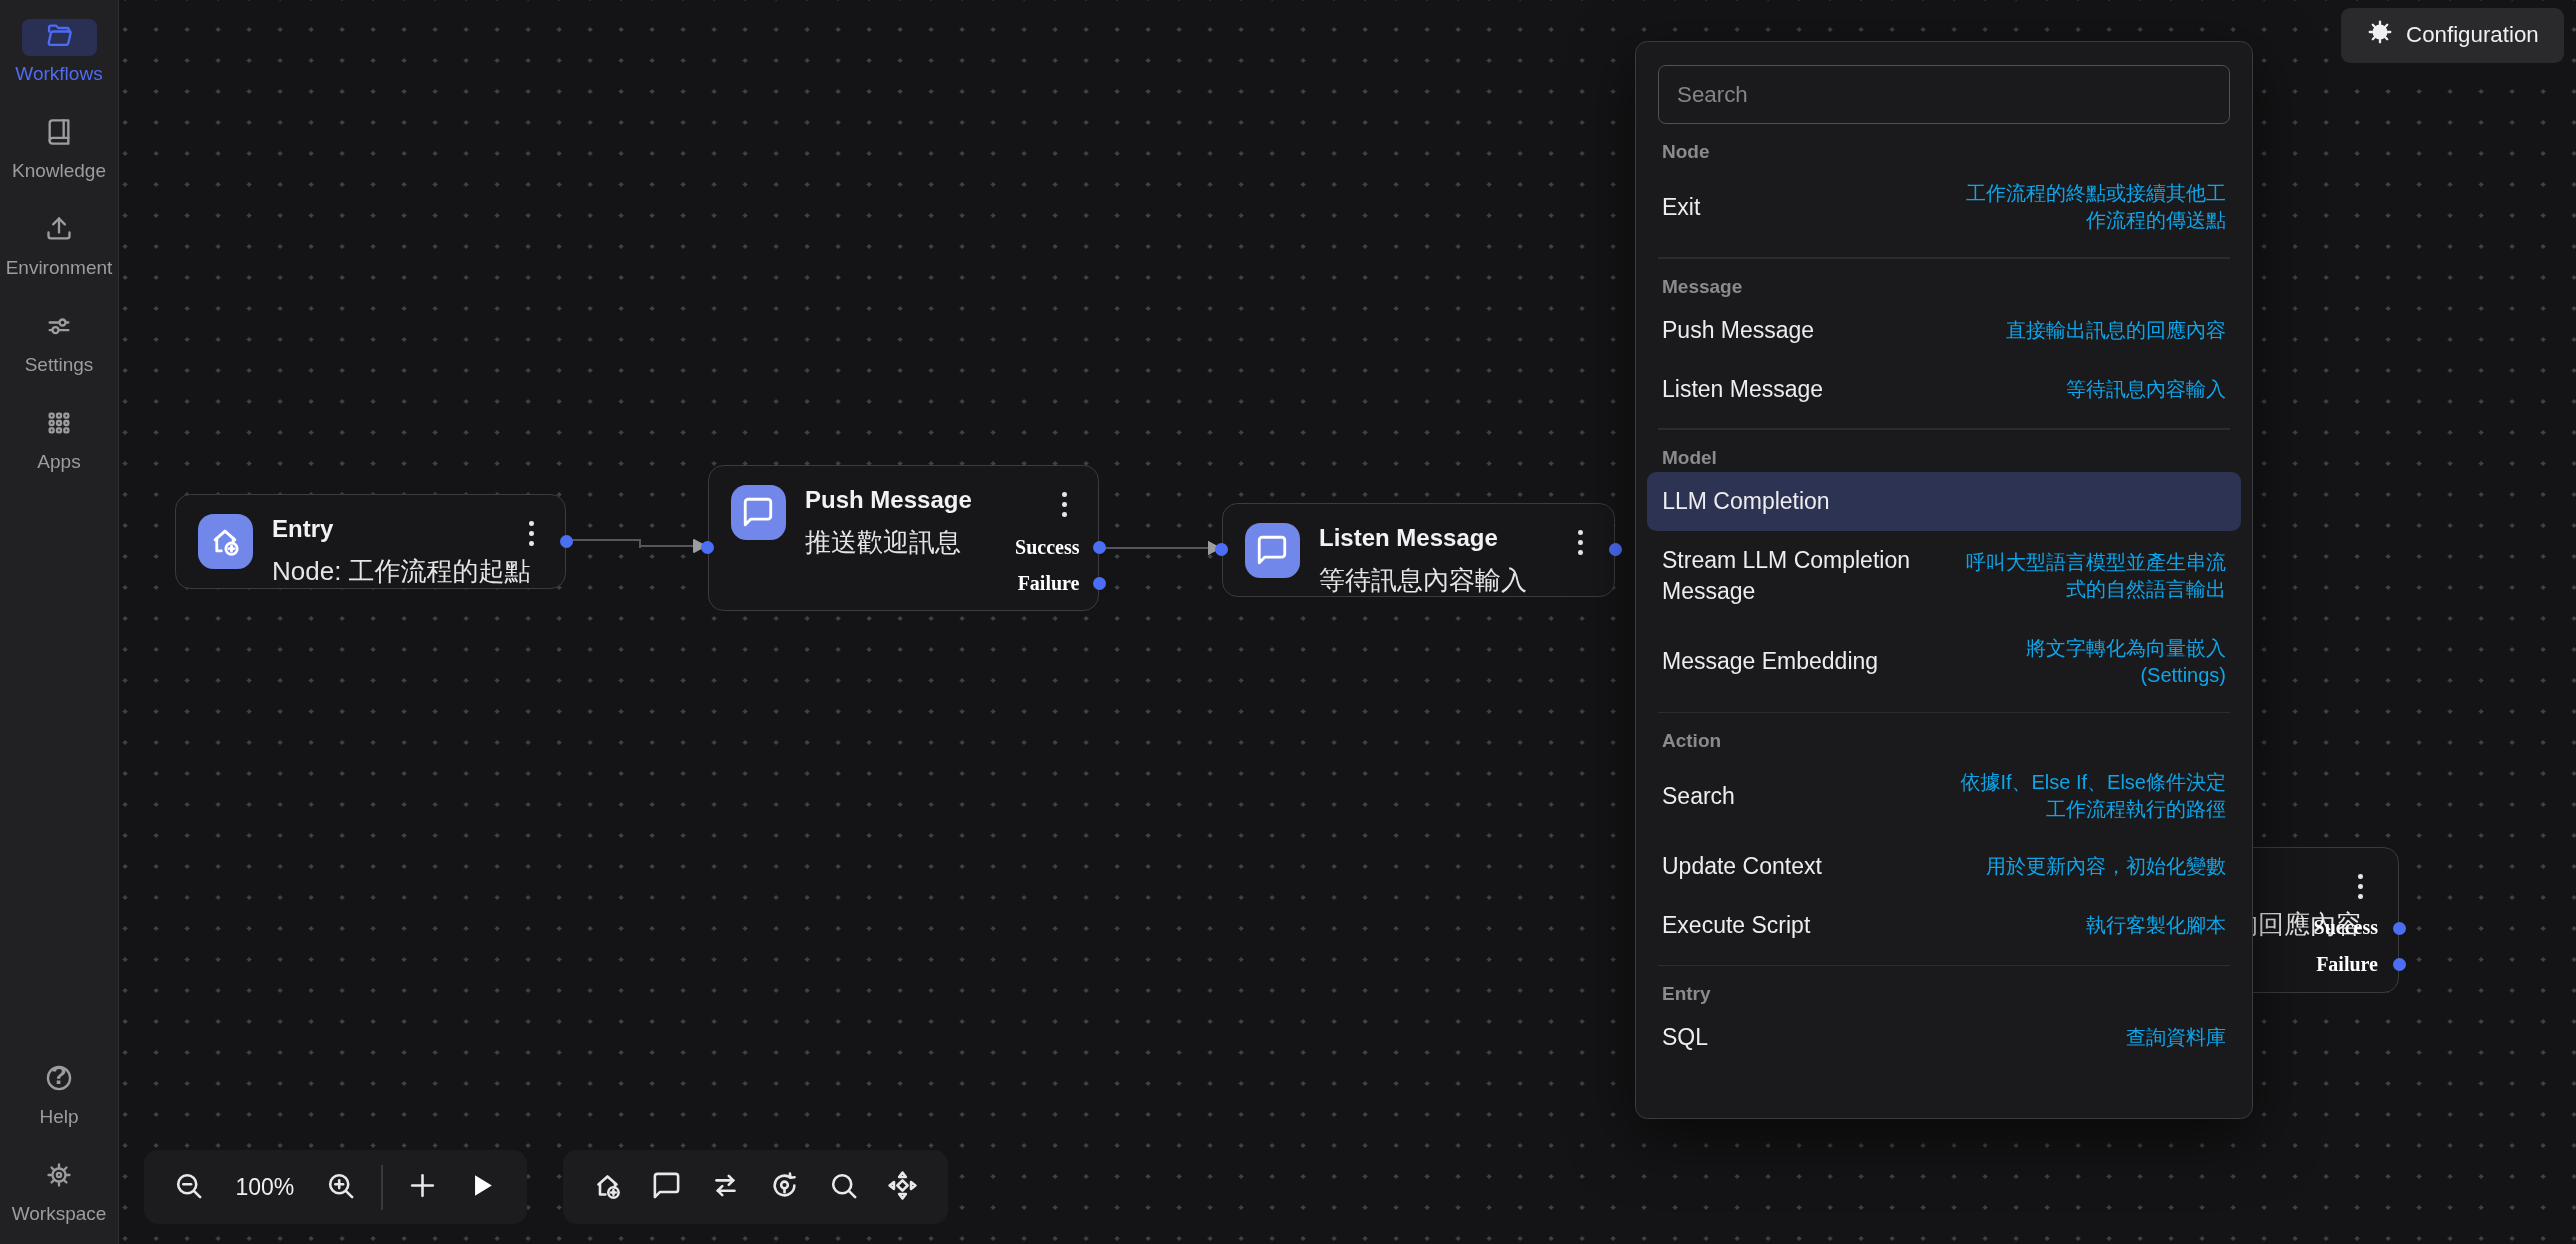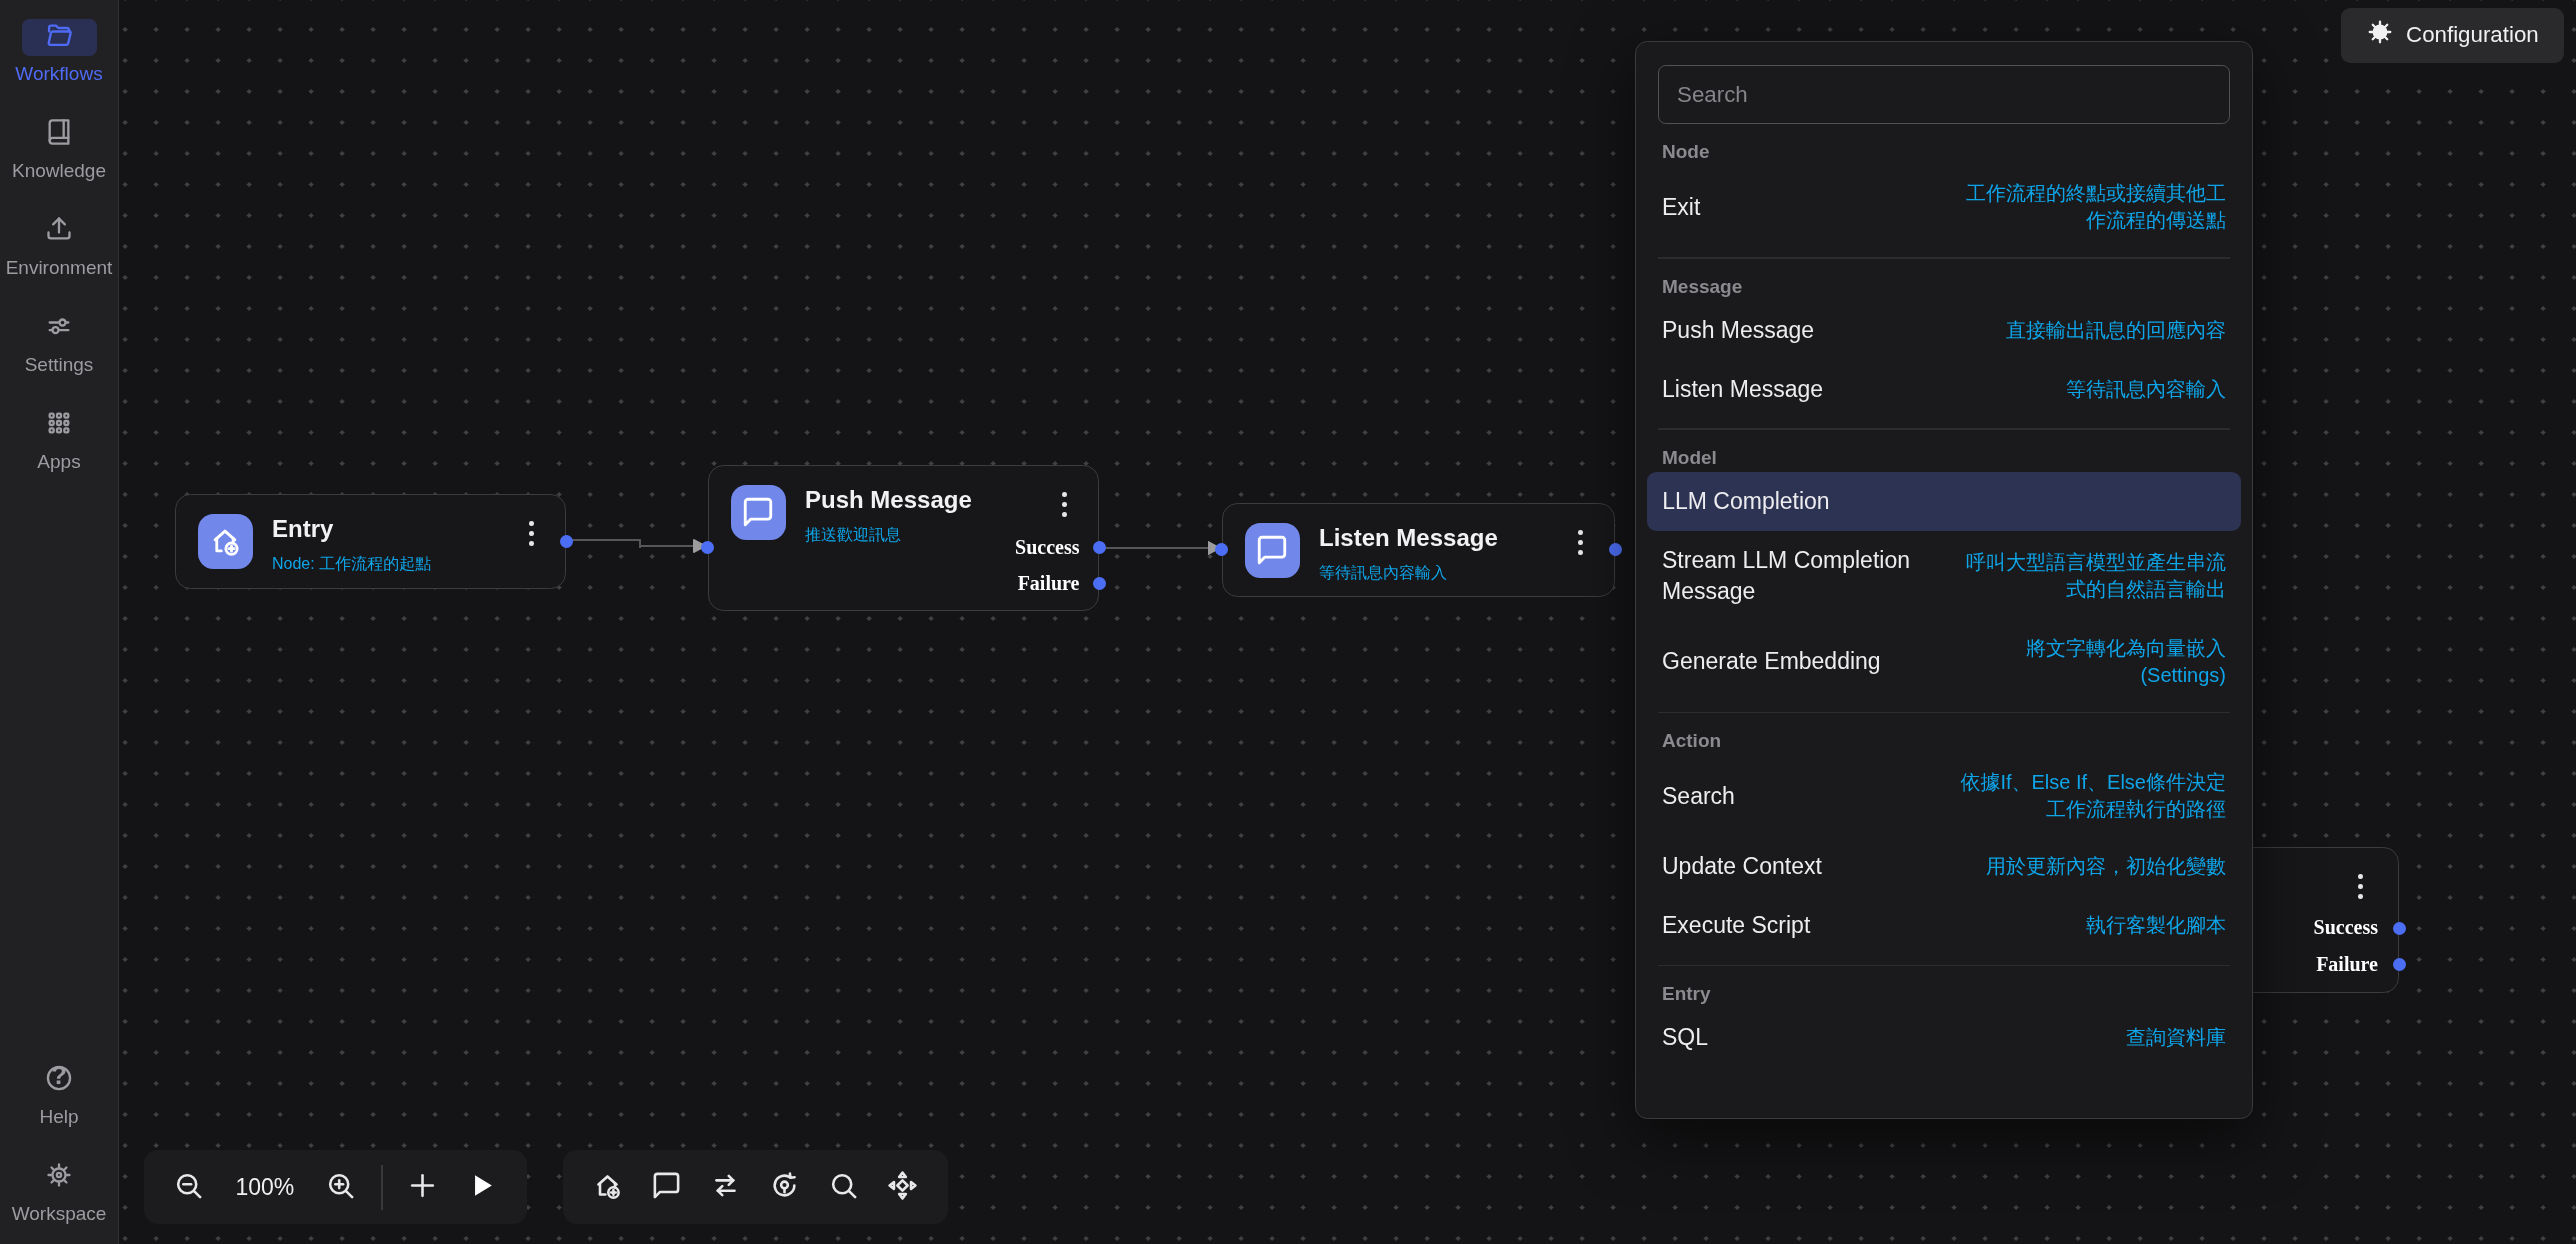--- a/index.html
+++ b/index.html
@@ -31,22 +31,22 @@
   
   .node { position:absolute; background:#17171a; border:1.5px solid #3b3b40;
     border-radius:15.4px; z-index:2; }
   .node-icon { position:absolute; left:21.6px; top:18.5px; width:55px; height:55px;
     border-radius:15.4px; background:#7287ea; display:flex; align-items:center;
     justify-content:center; }
   .node-icon svg { width:34px; height:34px; stroke:#fff; fill:none;
     stroke-width:2; stroke-linecap:round; stroke-linejoin:round; }
   .node-title { position:absolute; left:96px; top:20px; font-size:24px;
     font-weight:600; color:#f2f2f4; white-space:nowrap; }
-  .node-sub { position:absolute; left:96px; top:59px; font-size:16px;
-    color:#0ea5e9; white-space:nowrap; }
+  .node-sub { position:absolute; left:96px; top:59px; font-size:26px;
+    color:#e5e5e5; white-space:nowrap; }
   .kebab { position:absolute; right:28px; top:23px; display:flex;
     flex-direction:column; gap:5.4px; align-items:center; cursor:pointer; padding:3.1px; }
   .kebab i { width:4.6px; height:4.6px; border-radius:50%; background:#e6e6e8; }
   .port { position:absolute; width:13px; height:13px; border-radius:50%;
     background:#4c6ef5; z-index:3; }
   .port-label { position:absolute; font-size:20px; font-weight:700; color:#fff;
     white-space:nowrap;font-family:Liberation Serif, serif; }
 
   
   .edge-h { position:absolute; height:2.3px; background:#55555a; z-index:1; }
@@ -313,21 +313,21 @@
 
     <div class="sec-h">Model</div>
     <div class="prow selected">
       <div class="rt">LLM Completion</div>
     </div>
     <div class="prow">
       <div class="rt">Stream LLM Completion Message</div>
       <div class="rd">呼叫大型語言模型並產生串流式的自然語言輸出</div>
     </div>
     <div class="prow">
-      <div class="rt">Generate Embedding</div>
+      <div class="rt">Message Embedding</div>
       <div class="rd">將文字轉化為向量嵌入(Settings)</div>
     </div>
     <div class="pdiv"></div>
 
     <div class="sec-h">Action</div>
     <div class="prow">
       <div class="rt">Search</div>
       <div class="rd">依據If、Else If、Else條件決定工作流程執行的路徑</div>
     </div>
     <div class="prow">

